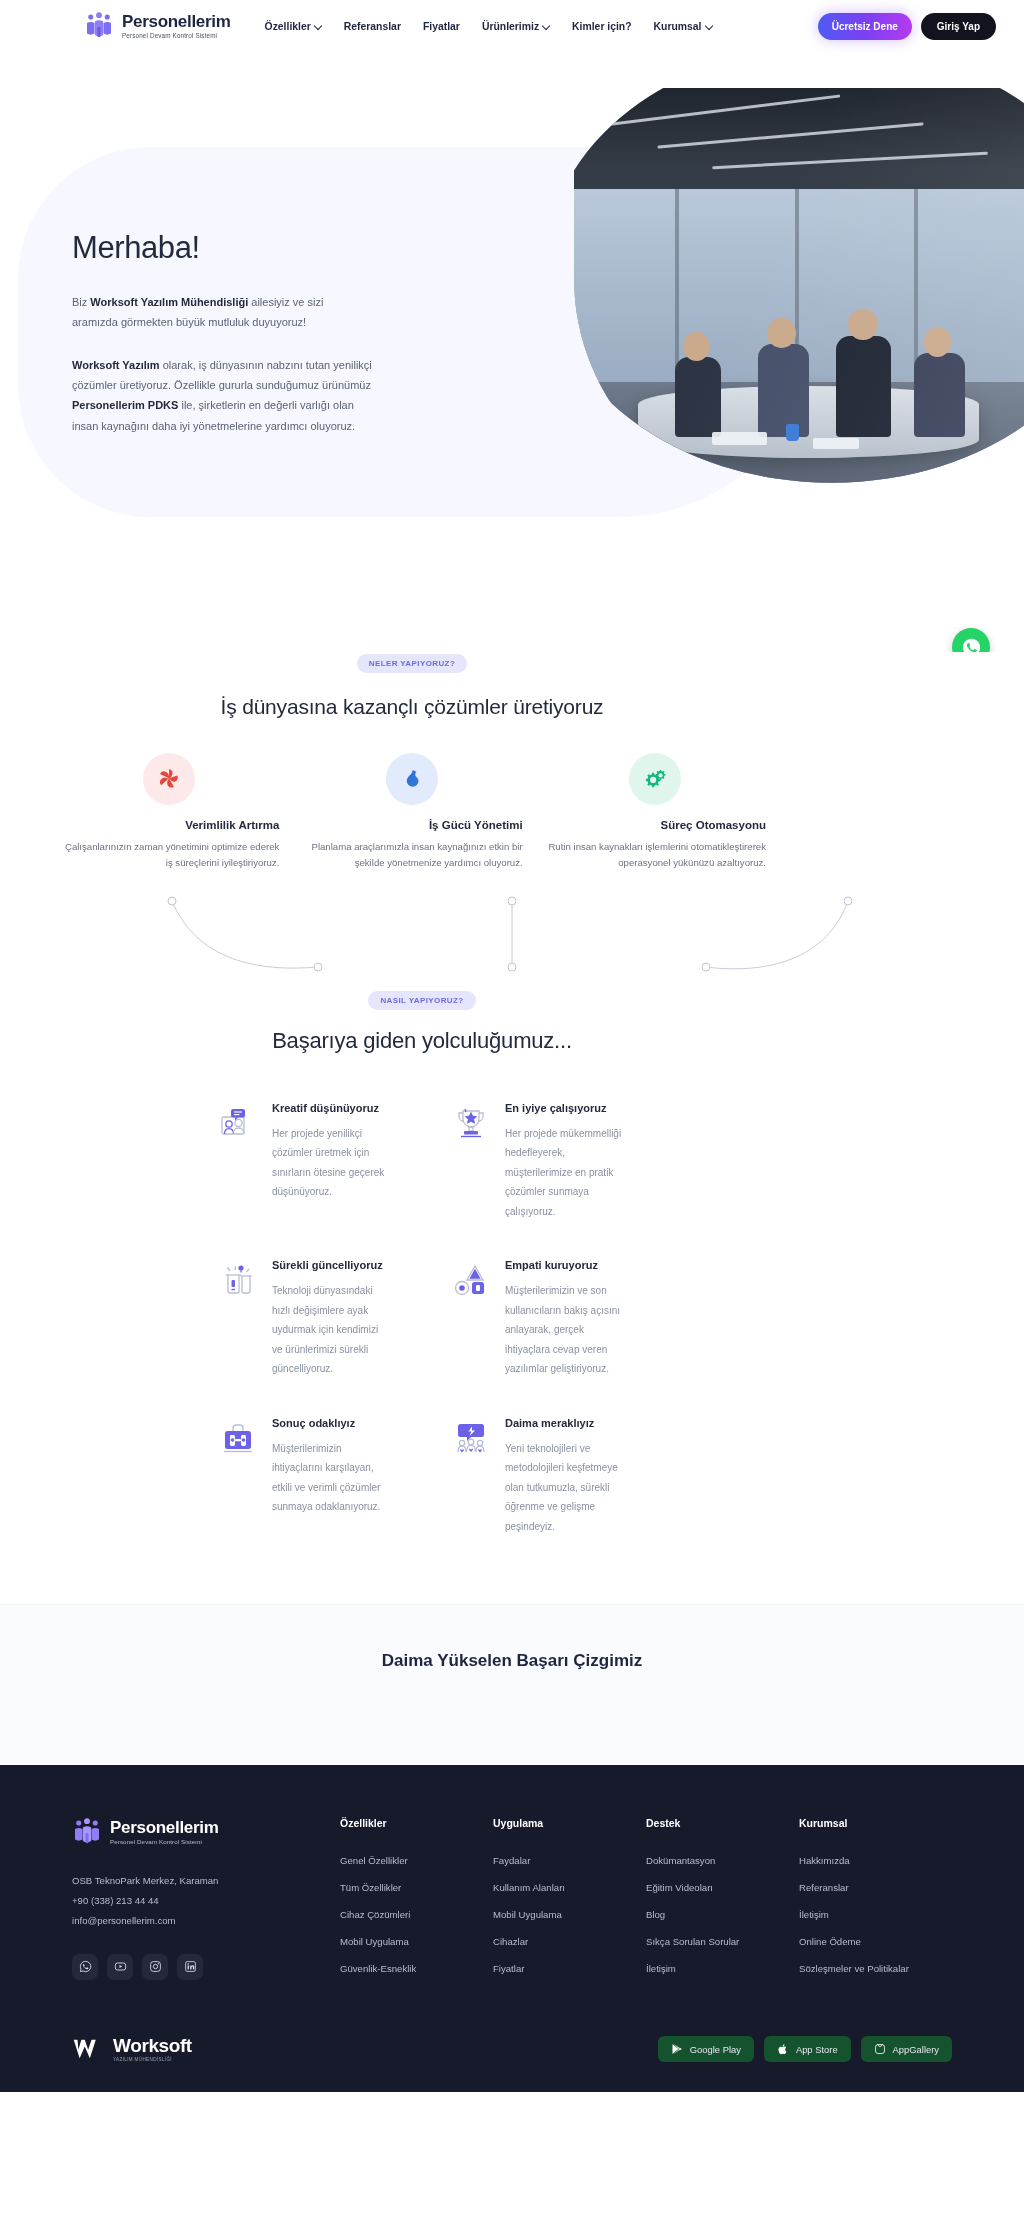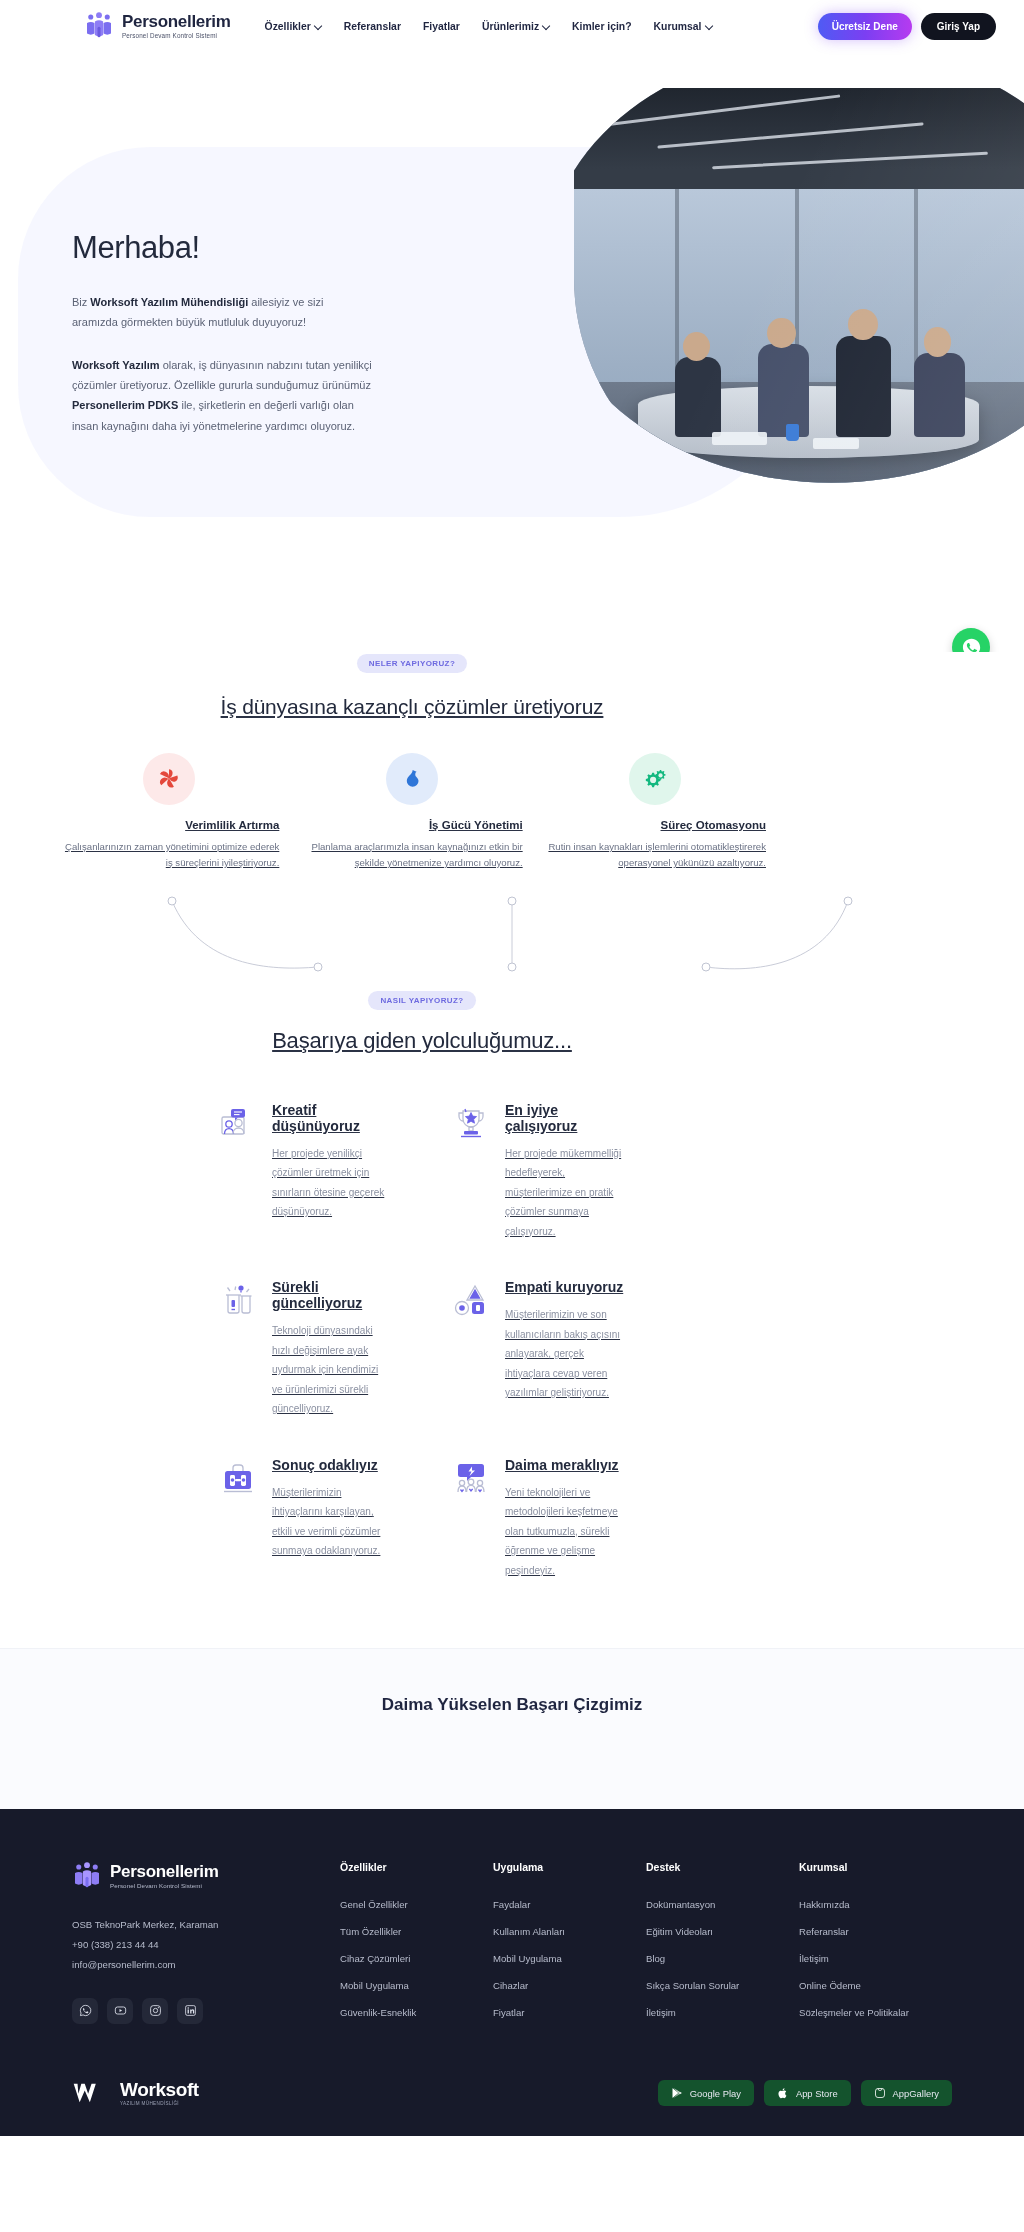--- a/index.html
+++ b/index.html
@@ -119,21 +119,21 @@
   .hero-p b { color: #232a3d; font-weight: 700; }
 
   
   .wa-fab {
     position: absolute; right: 34px; top: 576px; width: 38px; height: 38px;
     border-radius: 50%; background: #26d366; display:flex; align-items:center; justify-content:center;
     box-shadow: 0 3px 10px rgba(0,0,0,.18); cursor: pointer; z-index: 50;
   }
 
   
-  .section { width: 824px; position: relative; text-decoration: underline; }
+  .section { width: 824px; position: relative; }
   .pill {
     display: inline-block; background: #e5e6fb; color: #6e6ae0;
     font-size: 8px; font-weight: 600; letter-spacing: .4px;
     padding: 5px 12px; border-radius: 14px;
   }
   .center { text-align: center; }
   .sec-title {
     font-size: 21px; font-weight: 400; color: #232a3d; letter-spacing: -0.2px;
   }
   .cards {
@@ -158,21 +158,21 @@
   .journey { margin-top: 8px; padding-left: 20px; }
   .journey-title {
     font-size: 22px; font-weight: 400; color: #232a3d; margin-top: 18px; letter-spacing:-0.2px;
   }
   .journey-grid {
     display: grid; grid-template-columns: 1fr 1fr; gap: 38px 60px;
     padding: 48px 200px 0 198px; max-width: 1024px;
   }
   .jitem { display: flex; gap: 14px; align-items: flex-start; }
   .jico { width: 40px; height: 40px; flex: none; margin-top: 2px; }
-  .jh { font-size: 14px; font-weight: 700; color: #232a3d; margin-bottom: 10px; }
+  .jh { font-size: 11px; font-weight: 700; color: #232a3d; margin-bottom: 10px; }
   .jp { font-size: 10px; line-height: 1.95; color: #8a90a1; }
 
   
   .stats-wrap {
     margin-top: 68px; background: #fafbfe; padding: 46px 0 52px;
     border-top: 1px solid #f0f2f7;
   }
   .stats-title {
     text-align: center; font-size: 17px; font-weight: 700; color: #1f2540; margin-bottom: 42px;
   }
@@ -206,21 +206,21 @@
   .f-col { flex: 1; }
   .f-col h4 { font-size: 10.5px; font-weight: 700; color: #fff; margin-bottom: 26px; }
   .f-col a {
     display: block; font-size: 9.6px; color: #b7bccc; text-decoration: none;
     margin-bottom: 16px; cursor: pointer;
   }
   .f-bottom {
     display: flex; align-items: center; justify-content: space-between;
     margin-top: 42px; padding-top: 4px;
   }
-  .ws-logo { display: flex; align-items: flex-end; gap: 14px; }
+  .ws-logo { display: flex; align-items: flex-end; gap: 7px; }
   .ws-name { font-size: 19px; font-weight: 700; color: #fff; letter-spacing: -0.4px; line-height: 1; }
   .ws-sub { font-size: 4.6px; color: #9aa0b4; letter-spacing: .35px; margin-top: 2px; }
   .stores { display: flex; gap: 10px; }
   .store {
     display: flex; align-items: center; gap: 7px; background: #14532d;
     border-radius: 6px; padding: 7px 13px; font-size: 9.4px; color: #e6e8f0; cursor: pointer;
   }
   svg { display: block; }
 </style>
 </head>

